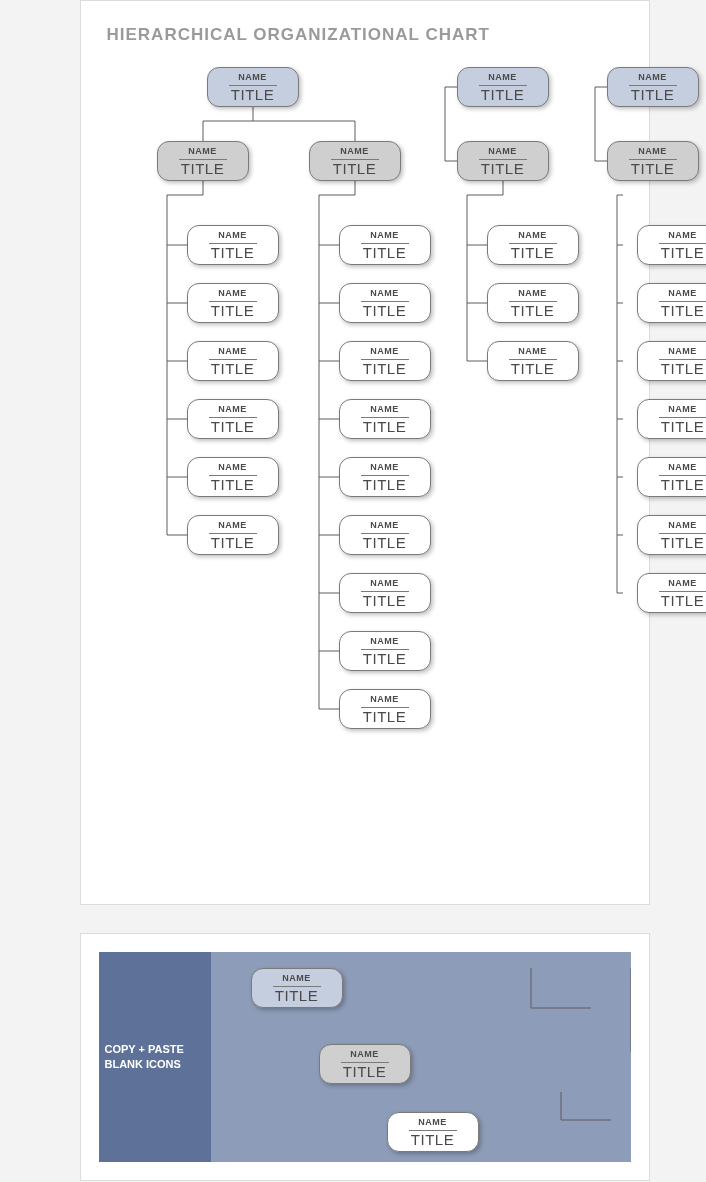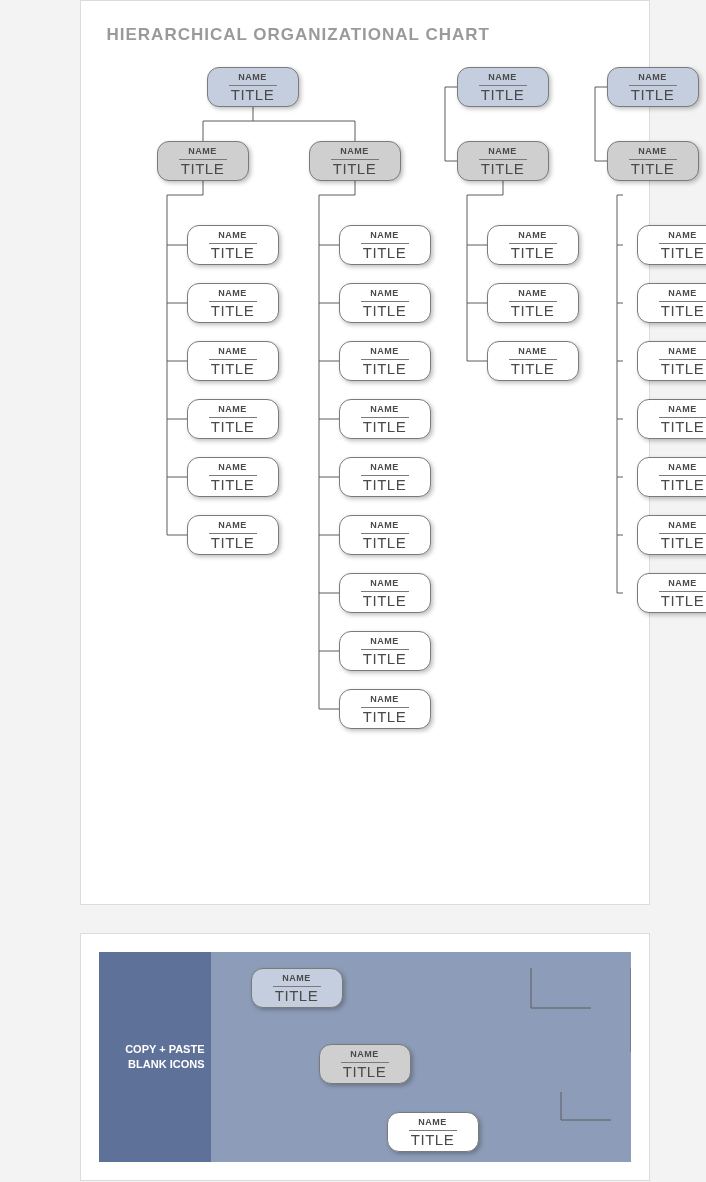--- a/index.html
+++ b/index.html
@@ -11,21 +11,21 @@
   .header-row{margin-top:18px;display:flex;border-top:1px solid #c9c9c9;border-bottom:1px solid #c9c9c9;padding:4px 0}
   .header-cell{font-size:10px;font-weight:700;color:#3b5172;text-align:center;flex:1}
   .header-cell.c{flex:2;text-align:center}
   .chart{position:relative;height:790px;margin-top:12px}
   .node{position:absolute;width:92px;height:40px;background:#fff;border:1px solid #7a7a7a;border-radius:12px;box-shadow:2px 2px 4px rgba(0,0,0,.25);display:flex;flex-direction:column;align-items:center;justify-content:center;box-sizing:border-box}
   .node.top{background:#c5cede}
   .node.mid{background:#cfcfcf}
   .node .n{font-size:9px;font-weight:600;letter-spacing:.5px;margin-bottom:3px}
   .node .t{font-size:15px;letter-spacing:.5px}
   .node .sep{width:48px;height:1px;background:#7a7a7a}
-  .palette-side{position:absolute;left:18px;top:18px;bottom:18px;width:112px;background:#5e7199;color:#fff;display:flex;align-items:center;justify-content:center;text-align:right;font-weight:700;font-size:11px;line-height:1.4;padding:0 6px;box-sizing:border-box}
+  .palette-side{position:absolute;left:18px;top:18px;bottom:18px;width:112px;background:#5e7199;color:#fff;display:flex;align-items:center;justify-content:center;text-align:left;font-weight:700;font-size:11px;line-height:1.4;padding:0 6px;box-sizing:border-box}
   .palette-body{position:absolute;left:130px;right:18px;top:18px;bottom:18px;background:#8d9cb8}
   svg.lines{position:absolute;left:0;top:0;width:100%;height:100%;pointer-events:none}
   svg.lines line, svg.lines polyline{stroke:#5c5c5c;stroke-width:1;fill:none}
 </style>
 </head>
 <body>
 
 <div class="sheet">
 
   <div class="page main">

